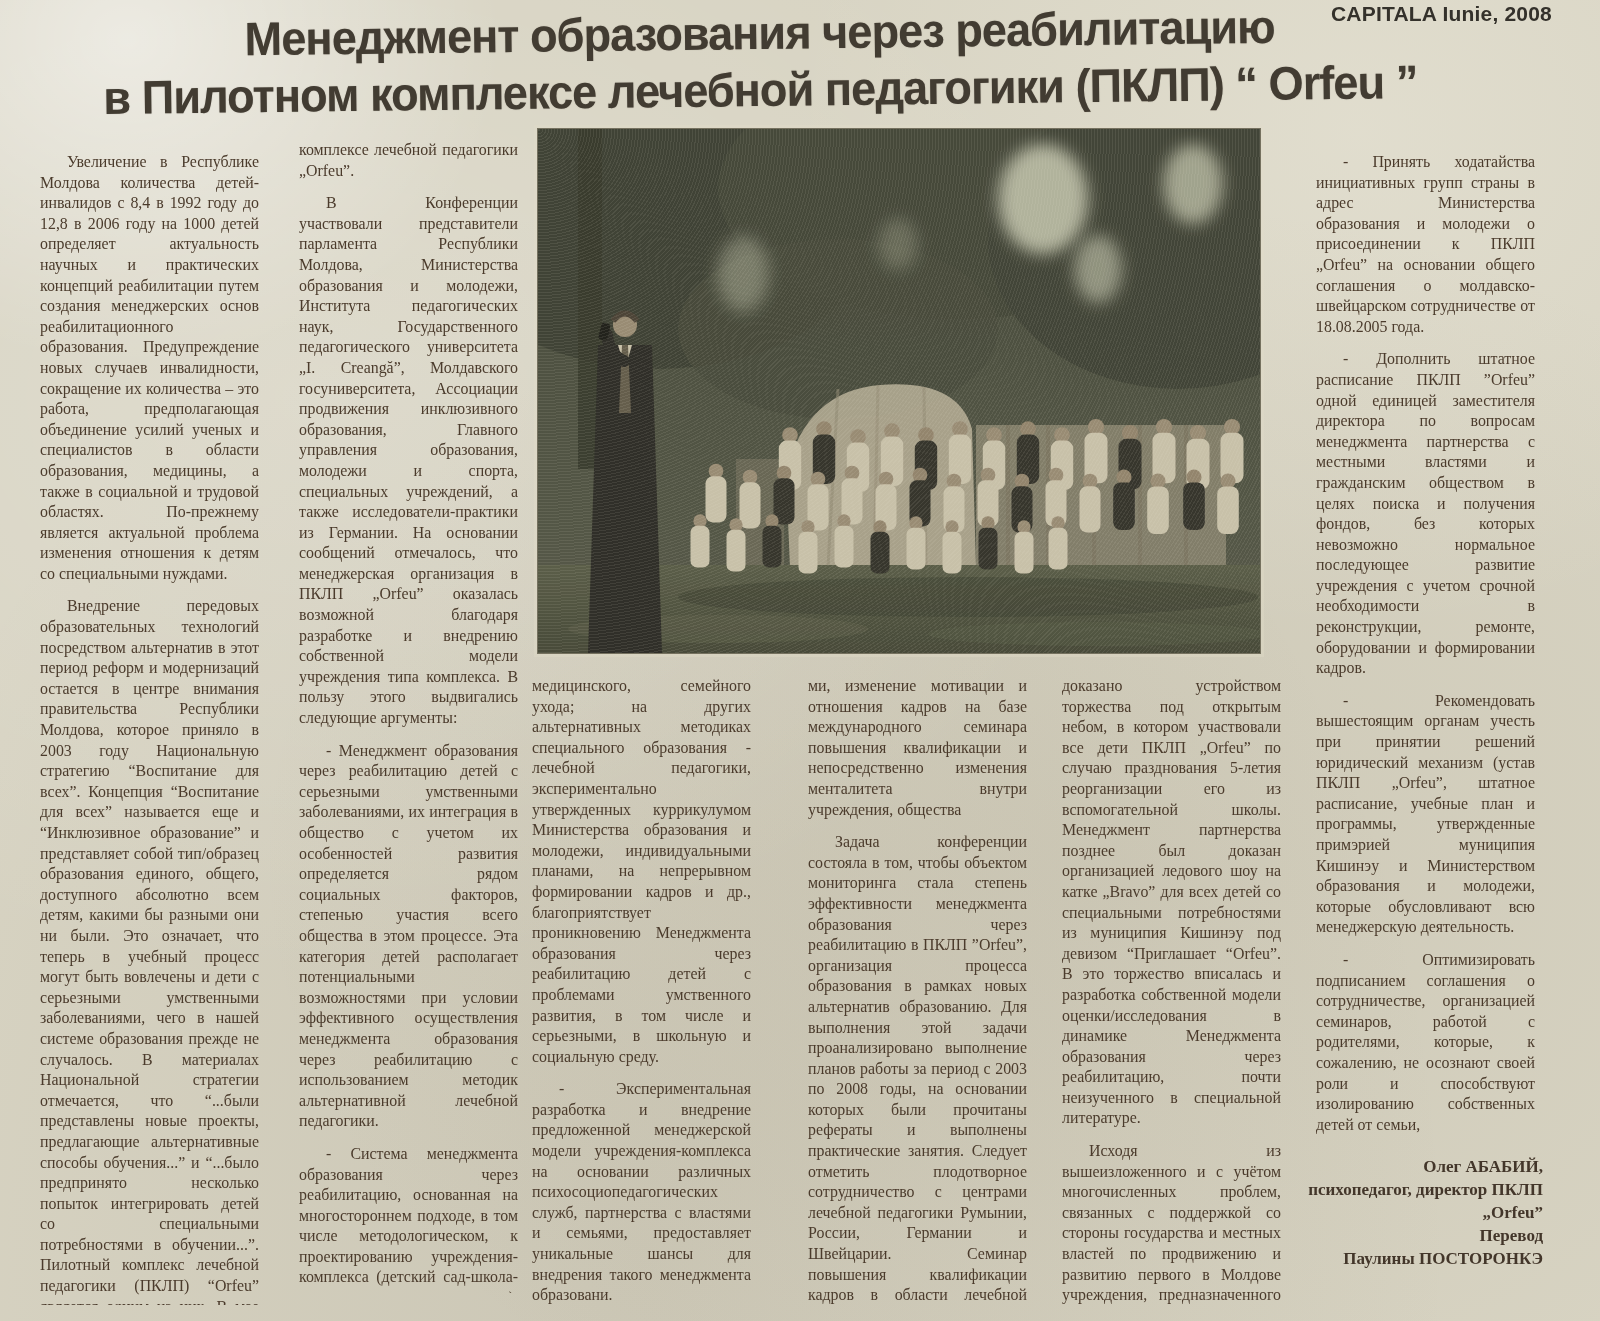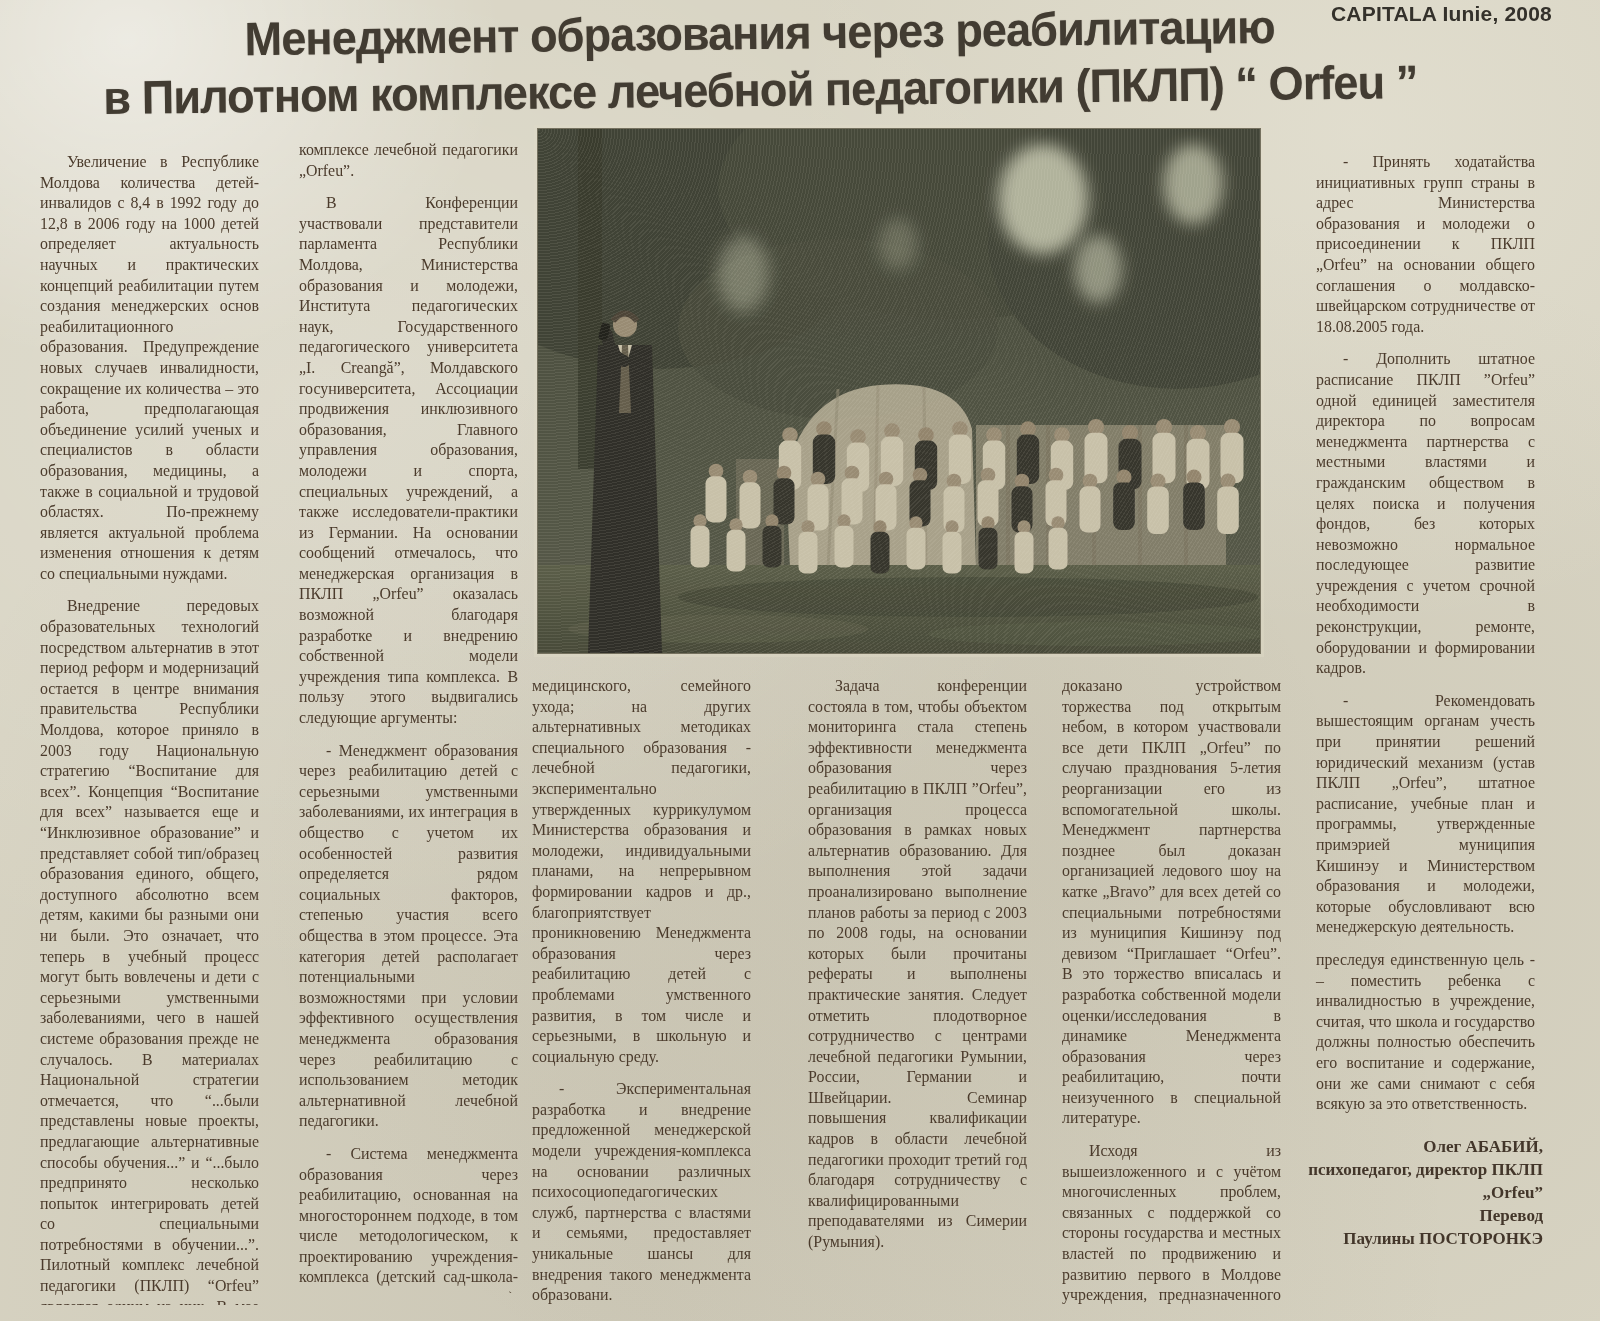--- a/index.html
+++ b/index.html
@@ -220,34 +220,35 @@
     </svg>
   </figure>
 
   <div class="col col3">
     <p>медицинского, семейного ухода; на других альтернативных методиках специального образования - лечебной педагогики, экспериментально утвержденных куррикулумом Министерства образования и молодежи, индивидуальными планами, на непрерывном формировании кадров и др., благоприятствует проникновению Менеджмента образования через реабилитацию детей с проблемами умственного развития, в том числе и серьезными, в школьную и социальную среду.</p>
     <p class="ind">- Экспериментальная разработка и внедрение предложенной менеджерской модели учреждения-комплекса на основании различных психосоциопедагогических служб, партнерства с властями и семьями, предоставляет уникальные шансы для внедрения такого менеджмента образовани.</p>
     <p class="ind">- Показателем эффективности менеджерской модели ПКЛП „Orfeu” является особая динамика на основе оценки Менеджмента образования через реабилитацию детей с проблемами умственного развития, в том числе серьезны-</p>
   </div>
 
   <div class="col col4">
+    <p>ми, изменение мотивации и отношения кадров на базе международного семинара повышения квалификации и непосредственно изменения менталитета внутри учреждения, общества</p>
     <p class="ind">Задача конференции состояла в том, чтобы объектом мониторинга стала степень эффективности менеджмента образования через реабилитацию в ПКЛП ”Orfeu”, организация процесса образования в рамках новых альтернатив образованию. Для выполнения этой задачи проанализировано выполнение планов работы за период с 2003 по 2008 годы, на основании которых были прочитаны рефераты и выполнены практические занятия. Следует отметить плодотворное сотрудничество с центрами лечебной педагогики Румынии, России, Германии и Швейцарии. Семинар повышения квалификации кадров в области лечебной педагогики проходит третий год благодаря сотрудничеству с квалифицированными преподавателями из Симерии (Румыния).</p>
 
   </div>
 
   <div class="col col5">
     <p>доказано устройством торжества под открытым небом, в котором участвовали все дети ПКЛП „Orfeu” по случаю празднования 5-летия реорганизации его из вспомогательной школы. Менеджмент партнерства позднее был доказан организацией ледового шоу на катке „Bravo” для всех детей со специальными потребностями из муниципия Кишинэу под девизом “Приглашает “Orfeu”. В это торжество вписалась и разработка собственной модели оценки/исследования в динамике Менеджмента образования через реабилитацию, почти неизученного в специальной литературе.</p>
     <p class="ind">Исходя из вышеизложенного и с учётом многочисленных проблем, связанных с поддержкой со стороны государства и местных властей по продвижению и развитию первого в Молдове учреждения, предназначенного для менеджмента образования через реабилитацию детей с проблемами умственного развития, в том числе серьезными, Конференция утвердила резолюцию, в которой предложены в качестве задач следующее:</p>
   </div>
 
   <div class="col col6">
     <p class="ind">- Принять ходатайства инициативных групп страны в адрес Министерства образования и молодежи о присоединении к ПКЛП „Orfeu” на основании общего соглашения о молдавско-швейцарском сотрудничестве от 18.08.2005 года.</p>
     <p class="ind">- Дополнить штатное расписание ПКЛП ”Orfeu” одной единицей заместителя директора по вопросам менеджмента партнерства с местными властями и гражданским обществом в целях поиска и получения фондов, без которых невозможно нормальное последующее развитие учреждения с учетом срочной необходимости в реконструкции, ремонте, оборудовании и формировании кадров.</p>
     <p class="ind">- Рекомендовать вышестоящим органам учесть при принятии решений юридический механизм (устав ПКЛП „Orfeu”, штатное расписание, учебные план и программы, утвержденные примэрией муниципия Кишинэу и Министерством образования и молодежи, которые обусловливают всю менеджерскую деятельность.</p>
-    <p class="gap">преследуя единственную цель - – поместить ребенка с инвалидностью в учреждение, считая, что школа и государство должны полностью обеспечить его воспитание и содержание, они же сами снимают с себя всякую за это ответственность.</p>
+    <p class="ind">- Оптимизировать подписанием соглашения о сотрудничестве, организацией семинаров, работой с родителями, которые, к сожалению, не осознают своей роли и способствуют изолированию собственных детей от семьи,</p>
     <div class="signature">
       <div>Олег АБАБИЙ,</div>
       <div>психопедагог, директор ПКЛП</div>
       <div>„Orfeu”</div>
       <div>Перевод</div>
       <div>Паулины ПОСТОРОНКЭ</div>
     </div>
   </div>
 
 </div>

